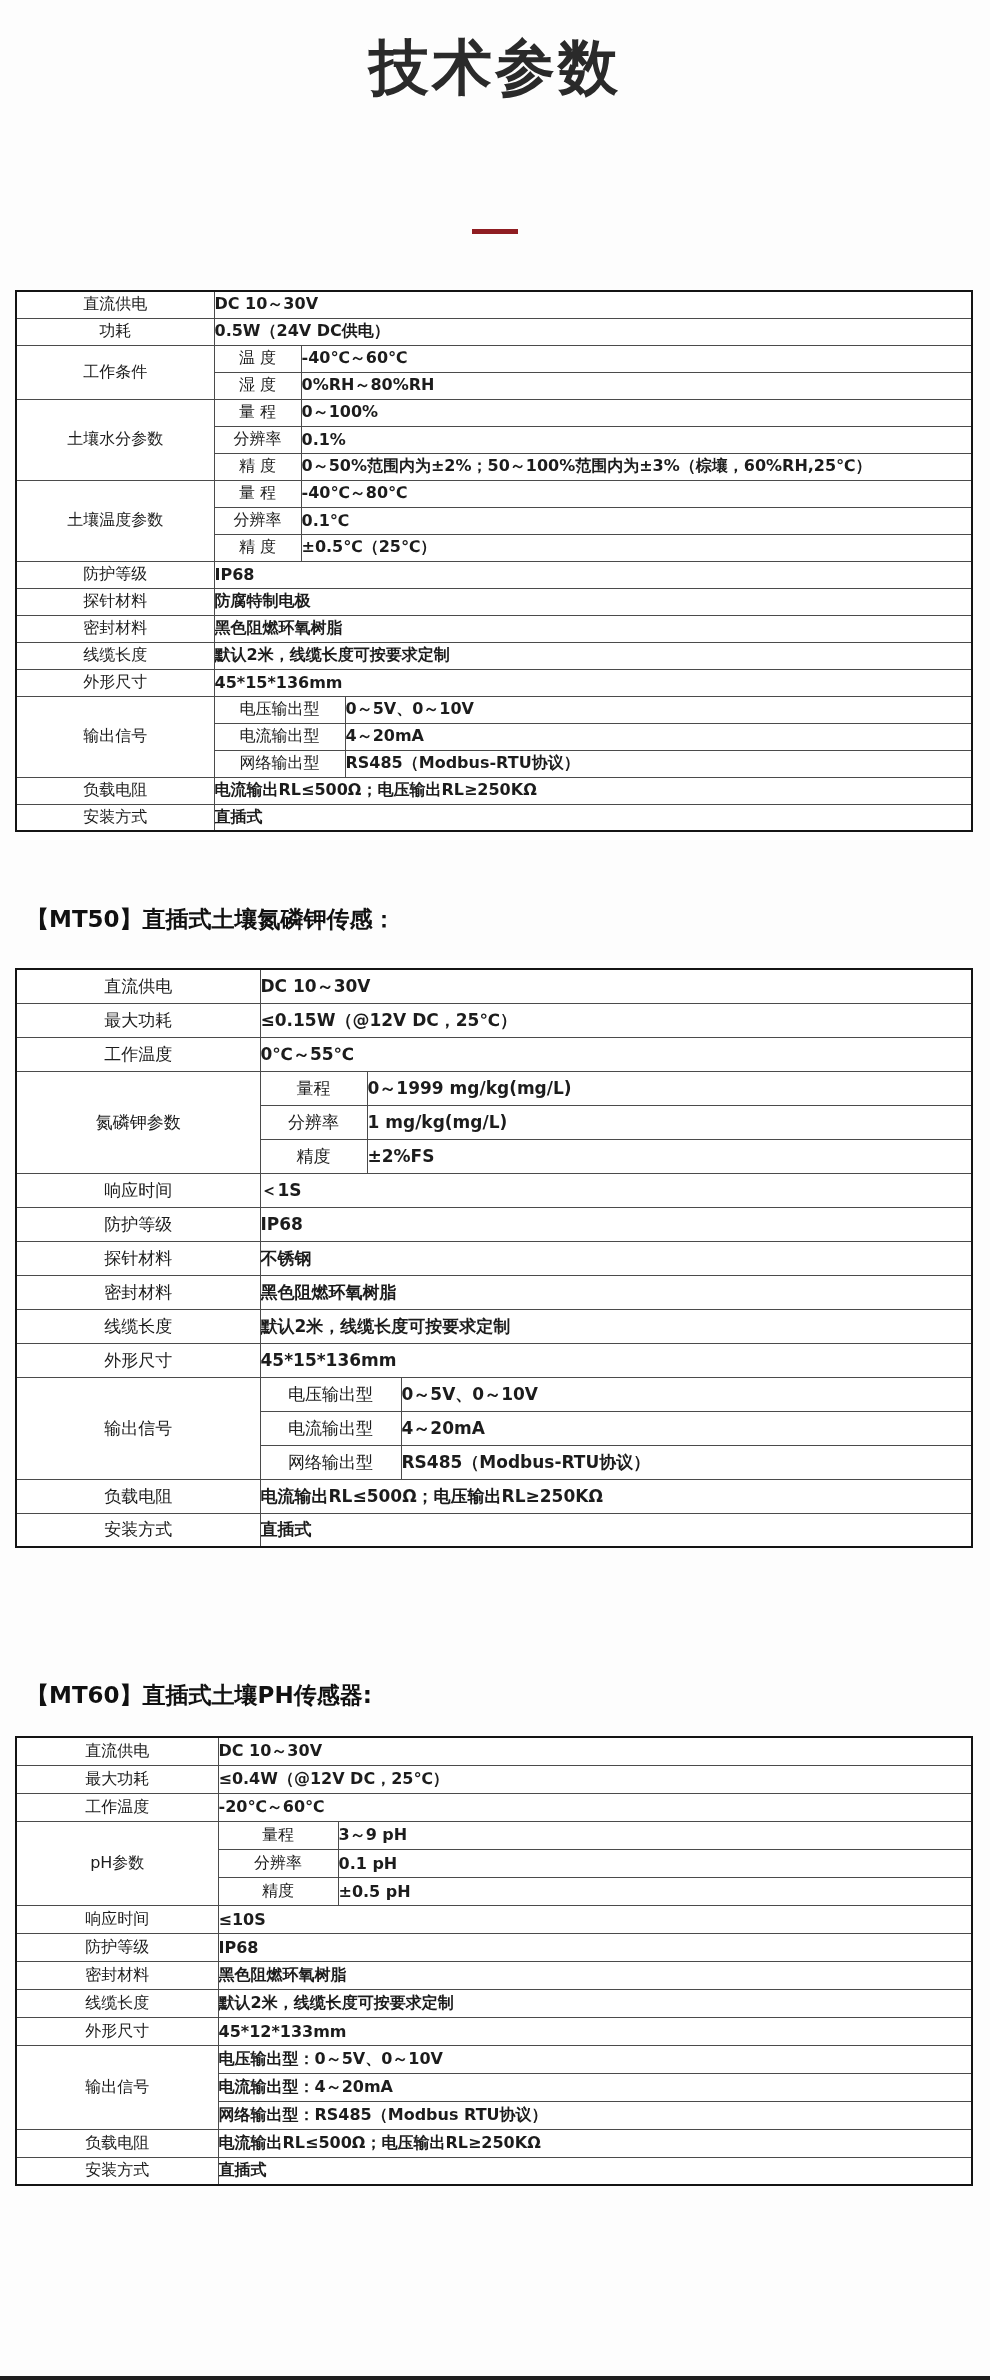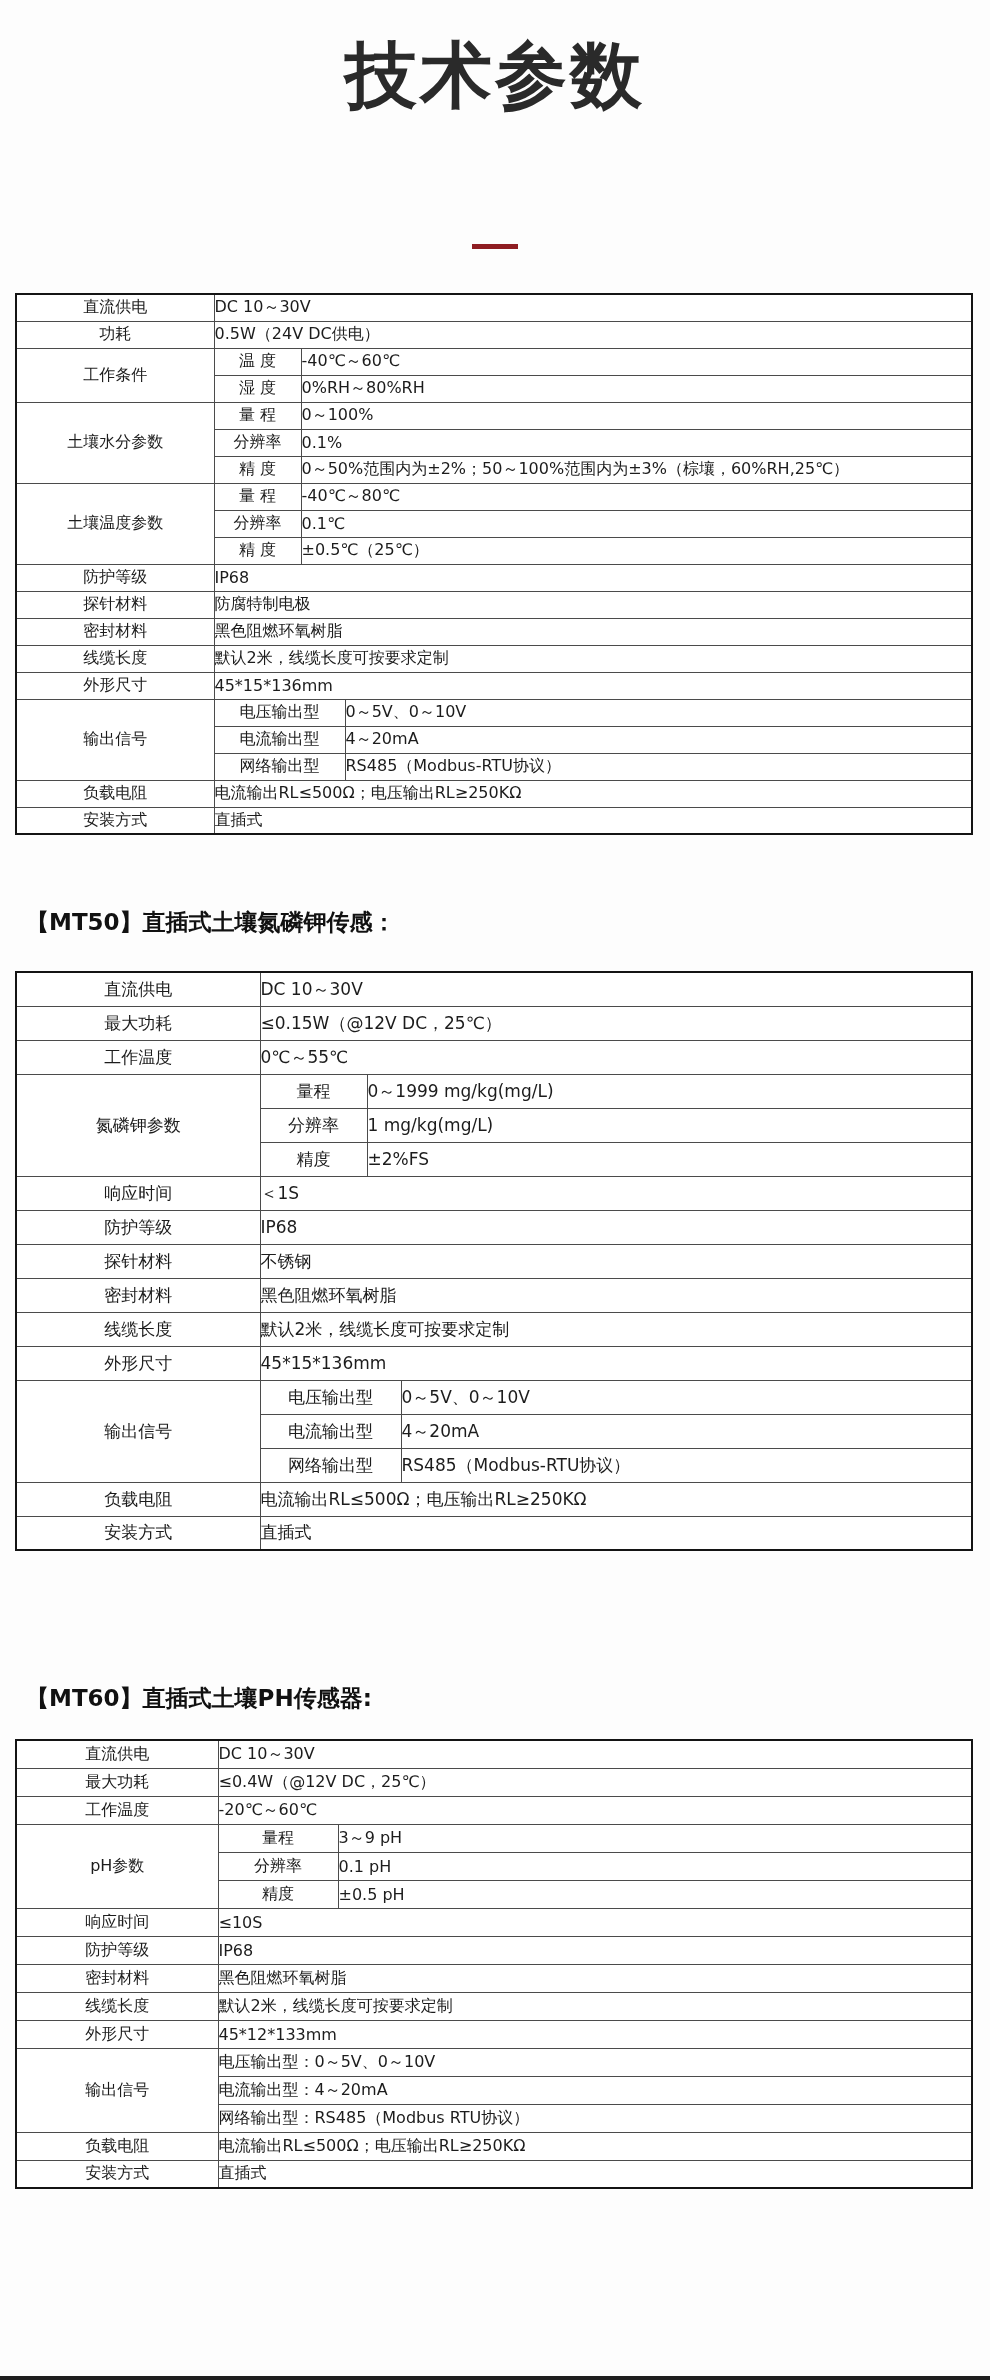--- a/index.html
+++ b/index.html
@@ -13,21 +13,21 @@
     position: relative;
     width: 990px;
     height: 2380px;
     overflow: hidden;
     background: #fdfdfd;
   }
   .title {
     margin: 0;
     padding-top: 30px;
     text-align: center;
-    font-size: 72px;
+    font-size: 60px;
     line-height: 1.25;
     font-weight: 800;
     letter-spacing: 3px;
     color: #2a2a2a;
   }
   .accent-bar {
     width: 46px;
     height: 5px;
     margin: 124px auto 0;
     background: #8f1d22;
@@ -35,21 +35,21 @@
   .sec-heading {
     margin: 0;
     padding: 36px 0 0 26px;
     font-size: 23px;
     line-height: 1.35;
     font-weight: 700;
     color: #111111;
   }
   section[data-section="1"] .sec-heading { padding-top: 72px; }
   section[data-section="2"] .sec-heading { padding-top: 104px; margin-top: 28px; }
-  .table-host { margin: 44px 0 0 15px; width: 958px; }
+  .table-host { margin: 56px 0 0 15px; width: 958px; }
   section[data-section="1"] .table-host { margin-top: 33px; }
   section[data-section="2"] .table-host { margin-top: 25px; }
 
   table.spec-table {
     width: 958px;
     table-layout: fixed;
     border-collapse: collapse;
     border: 2px solid #141414;
     background: #ffffff;
   }
@@ -59,21 +59,21 @@
     vertical-align: middle;
     padding: 0;
     overflow: hidden;
     white-space: nowrap;
   }
   .t-mt40 td { height: 27px; font-size: 16px; }
   .t-mt50 td { height: 34px; font-size: 17px; }
   .t-mt60 td { height: 28px; font-size: 16px; }
   .cell-label { text-align: center; }
   .cell-sub   { text-align: center; }
-  .cell-value { text-align: left; padding-left: 10px; }
+  .cell-value { text-align: left; padding-left: 10px; font-weight: bold; }
   .cell-span  { padding-left: 22px; }
   .align-top  { vertical-align: top; padding-top: 5px; }
   .bottom-edge {
     position: absolute;
     left: 0; bottom: 0;
     width: 100%; height: 4px;
     background: #1e1e1e;
   }
 </style>
 </head>

